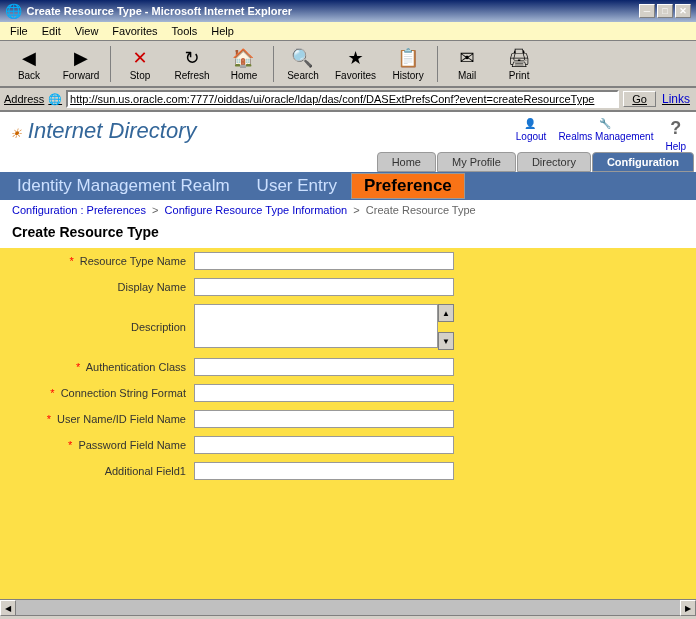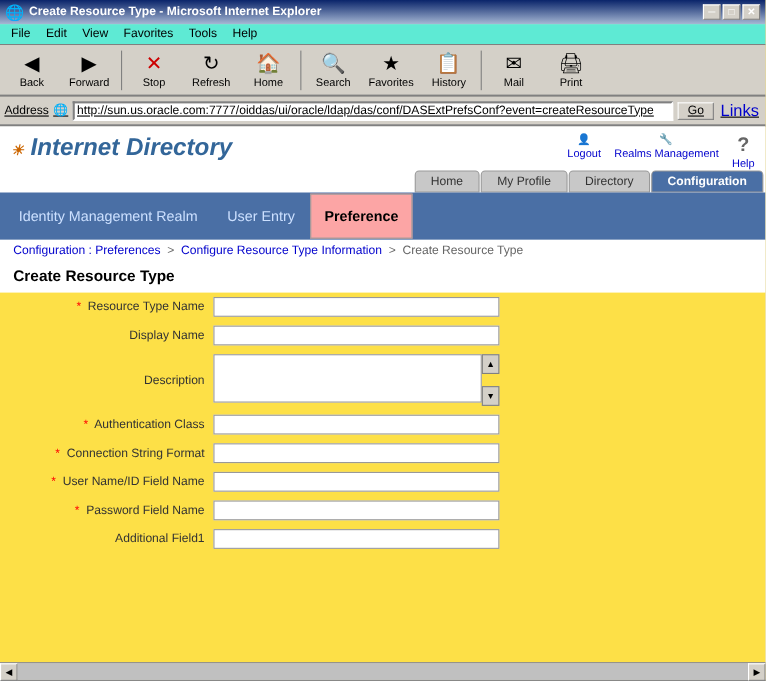--- a/index.html
+++ b/index.html
@@ -24,21 +24,21 @@
       background: #d4d0c8;
       border: 1px solid;
       border-color: #fff #808080 #808080 #fff;
       font-size: 9px;
       display: flex; align-items: center; justify-content: center;
       cursor: pointer;
     }
 
     
     .menu-bar {
-      background: #5eead4;
+      background: #fef9c3;
       display: flex;
       gap: 2px;
       padding: 2px 4px;
       border-bottom: 1px solid #808080;
       font-size: 11px;
       text-align: right;
     }
     .menu-item { padding: 1px 6px; cursor: pointer; }
 
     
@@ -99,21 +99,21 @@
     .address-go {
       padding: 1px 8px;
       background: #d4d0c8;
       border: 1px solid;
       border-color: #fff #808080 #808080 #fff;
       font-size: 11px;
       cursor: pointer;
       text-align: center;
     }
     .address-links {
-      font-size: 15px;
+      font-size: 12px;
       color: #0000cc;
       cursor: pointer;
       padding: 2px;
     }
 
     
     .browser-content {
       background: white;
       height: calc(619px - 22px - 22px - 44px - 24px - 20px);
       overflow: hidden;
@@ -124,21 +124,21 @@
     
     .page-header {
       background: white;
       padding: 6px 10px 0 10px;
       display: flex;
       justify-content: space-between;
       align-items: flex-start;
     }
     .oracle-logo {
       font-size: 22px;
-      font-weight: bold;
+      font-weight: normal;
       color: #336699;
       font-style: italic;
     }
     .oracle-logo span { font-size: 13px; color: #336699; }
 
     .header-icons {
       display: flex;
       gap: 12px;
       align-items: flex-start;
     }
@@ -177,28 +177,28 @@
     }
 
     
     .sub-nav {
       background: #4a6fa5;
       display: flex;
       padding: 1px 4px;
       gap: 1px;
     }
     .sub-nav-item {
-      padding: 12px 12px;
-      font-size: 13px;
+      padding: 2px 12px;
+      font-size: 17px;
       color: #cce0ff;
       cursor: pointer;
       border: 1px solid transparent;
     }
     .sub-nav-item.active {
-      background: #fca5a5;
+      background: #f97316;
       color: #000;
       font-weight: bold;
       border-color: #999;
     }
 
     
     .breadcrumb {
       padding: 4px 12px;
       font-size: 11px;
       color: #666;

